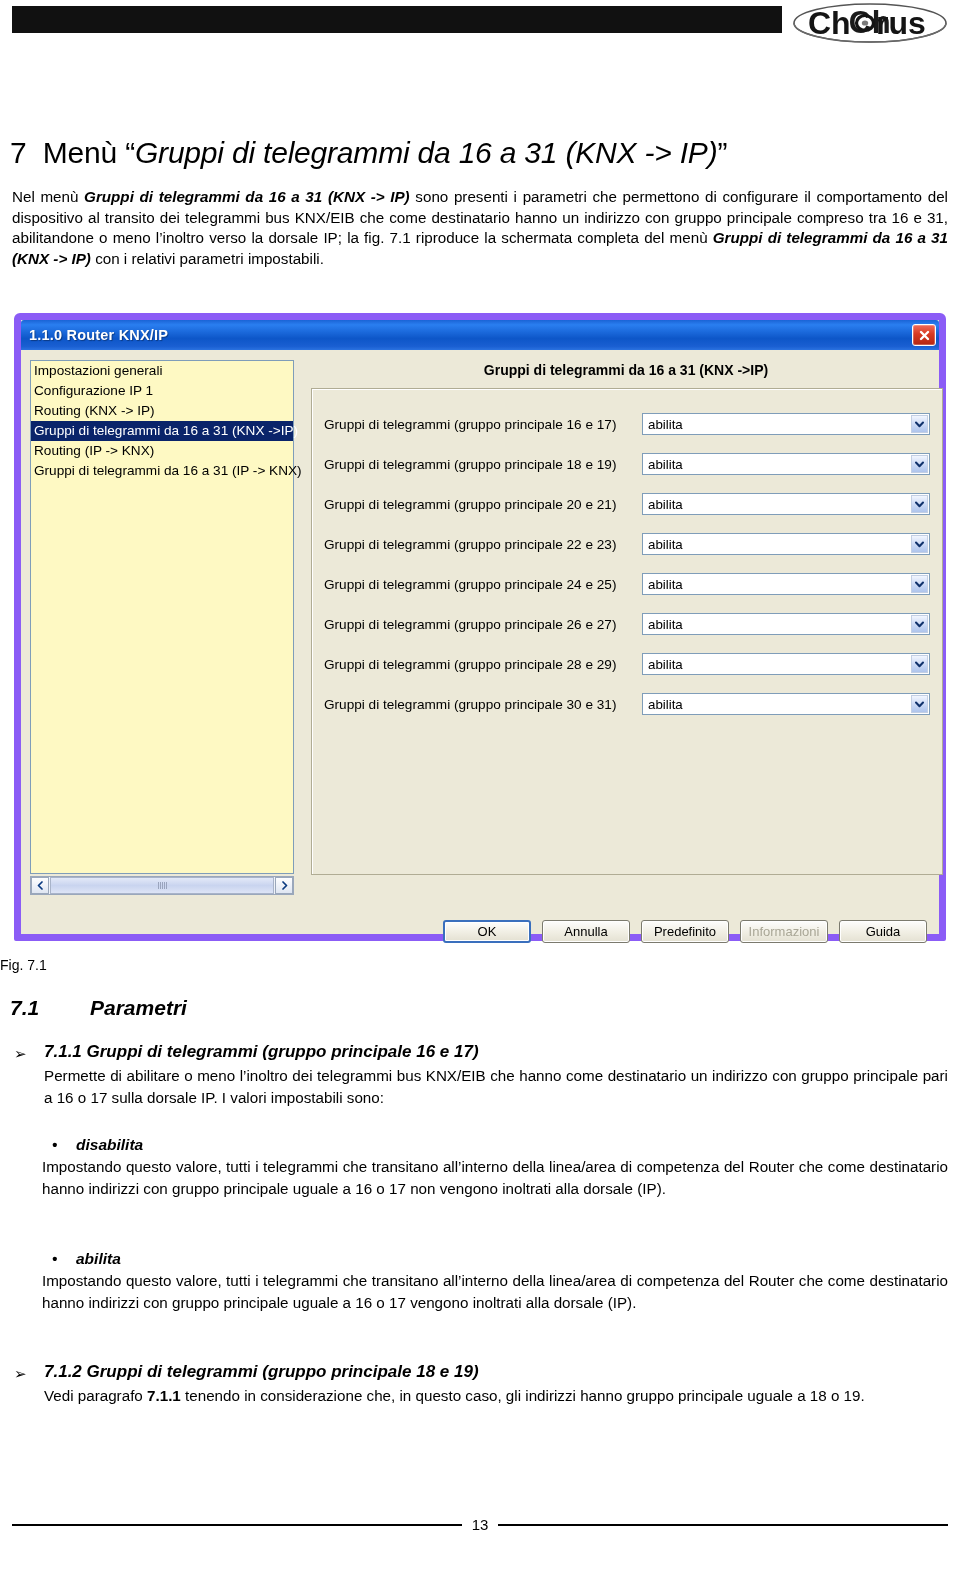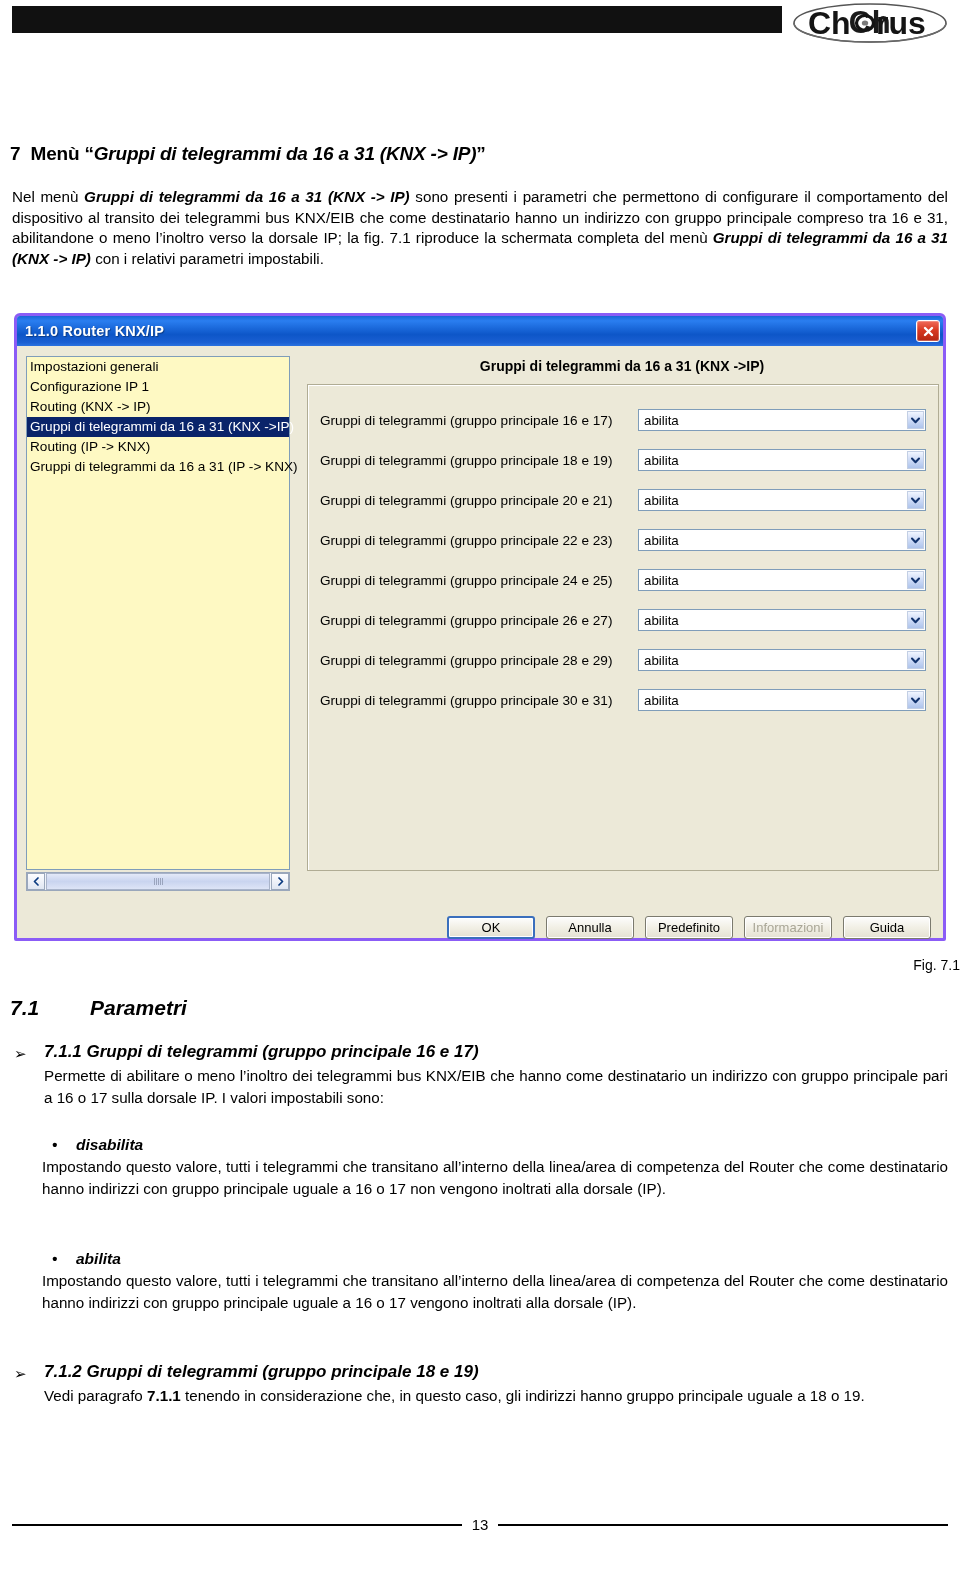--- a/index.html
+++ b/index.html
@@ -23,42 +23,42 @@
     background: #111111;
   }
   .logo-wrap {
     position: absolute; right: 6px; top: 0px;
     width: 168px; height: 46px;
   }
   .logo-svg { display:block; }
 
   
   .h1 {
-    position: absolute; left: 10px; top: 143px;
-    font-size: 19px; font-weight: bold;
+    position: absolute; left: 10px; top: 136px;
+    font-size: 30px; font-weight: normal;
     letter-spacing: -0.2px;
     white-space: nowrap;
   }
   .h1 .num { font-style: normal; }
   .h1 .ital { font-style: italic; }
 
   
   .intro {
     position: absolute; left: 12px; top: 172px; width: 936px;
     font-size: 15.2px; line-height: 20.6px;
     text-align: justify;
   }
   .intro b { font-weight: bold; font-style: italic; }
 
   
   .dialog {
     position: absolute; left: 14px; top: 313px;
     width: 932px; height: 628px;
     background: #ece9d8;
-    border: 3px solid #8b5cf6;
+    border: 7px solid #8b5cf6;
     border-radius: 6px 6px 2px 2px;
     padding: 0;
   }
   .titlebar {
     height: 30px; width: 100%;
     background: linear-gradient(180deg,#1a64d6 0%, #2a7ef0 16%, #0d56c8 62%, #1a5fd2 88%, #2a72e0 100%);
     display: flex; align-items: center; justify-content: space-between;
     border-radius: 3px 3px 0 0;
     padding: 0 3px 0 8px;
   }
@@ -180,21 +180,21 @@
   }
   .wbtn.default {
     border: 2px solid #3a6fbd;
     box-shadow: inset 0 0 0 1px #ffffff;
   }
   .wbtn.disabled { color: #a9a696; }
 
   
   .fig-caption {
     position: absolute; left:0; top: 957px; width: 960px;
-    text-align: right; font-size: 14px;
+    text-align: left; font-size: 14px;
   }
 
   
   .h2 {
     position: absolute; left: 10px; top: 996px;
     font-size: 21px; font-weight: bold; font-style: italic;
   }
   .h2 .h2num { display:inline-block; width: 80px; }
 
   .bullet-head {

